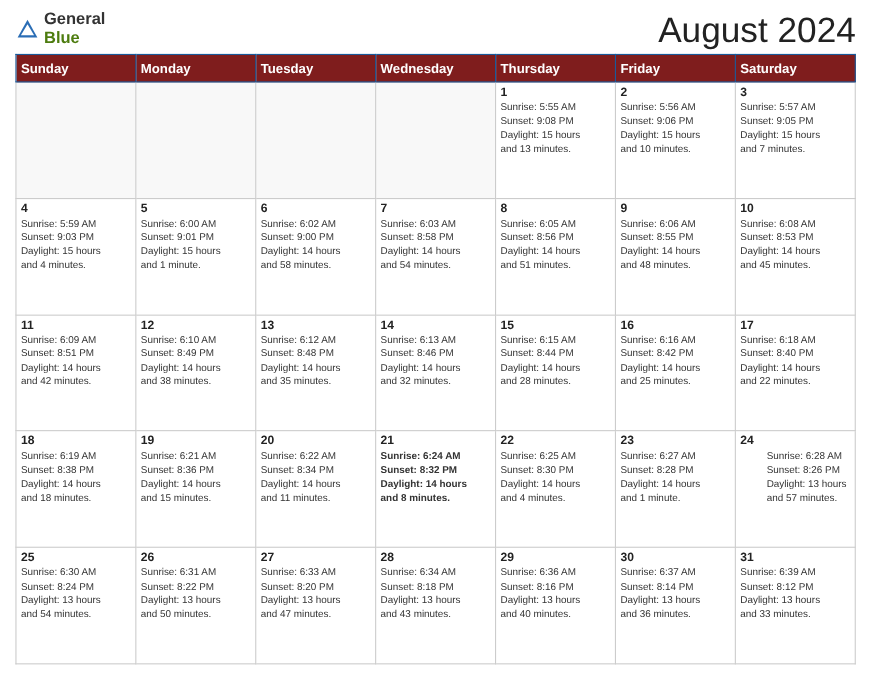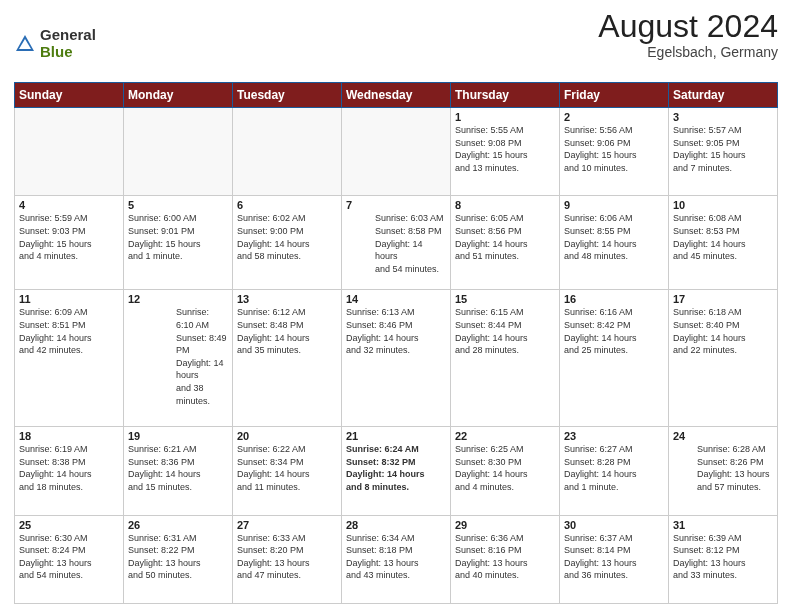--- a/index.html
+++ b/index.html
@@ -13,22 +13,22 @@
     .page {
       width: 792px;
       height: 612px;
       padding: 10px 14px 8px 14px;
       display: flex;
       flex-direction: column;
     }
     .header {
       display: flex;
       justify-content: space-between;
-      align-items: flex-end;
-      margin-bottom: 22px;
+      align-items: center;
+      margin-bottom: 6px;
     }
     .logo {
       display: flex;
       align-items: center;
       gap: 4px;
     }
     .logo-text {
       font-size: 15px;
       font-weight: bold;
       line-height: 1.1;
@@ -118,21 +118,20 @@
         <polygon points="11,2 20,18 2,18" fill="#2a6db5"></polygon>
         <polygon points="11,6 17,16 5,16" fill="#fff"></polygon>
       </svg>
       <div class="logo-text">
         <span class="logo-general">General</span><br>
         <span class="logo-blue">Blue</span>
       </div>
     </div>
     <div class="title-block">
       <div class="month-title">August 2024</div>
-      <div class="location">Egelsbach, Germany</div>
     </div>
   </div>
 
   <table class="calendar">
     <thead>
       <tr>
       <th>Sunday</th>
           <th>Monday</th>
           <th>Tuesday</th>
           <th>Wednesday</th>
@@ -186,21 +185,21 @@
           </td>
           <td>
             <span class="day-num">6</span>
             <div class="day-info" style="white-space: pre-line;">Sunrise: 6:02 AM
 Sunset: 9:00 PM
 Daylight: 14 hours
 and 58 minutes.</div>
           </td>
           <td>
             <span class="day-num">7</span>
-            <div class="day-info" style="white-space: pre-line; margin-left: 29px;">Sunrise: 6:03 AM
+            <div class="day-info" style="white-space: pre-line;">Sunrise: 6:03 AM
 Sunset: 8:58 PM
 Daylight: 14 hours
 and 54 minutes.</div>
           </td>
           <td>
             <span class="day-num">8</span>
             <div class="day-info" style="white-space: pre-line;">Sunrise: 6:05 AM
 Sunset: 8:56 PM
 Daylight: 14 hours
 and 51 minutes.</div>
@@ -223,21 +222,21 @@
         <tr>
           <td>
             <span class="day-num">11</span>
             <div class="day-info" style="white-space: pre-line;">Sunrise: 6:09 AM
 Sunset: 8:51 PM
 Daylight: 14 hours
 and 42 minutes.</div>
           </td>
           <td>
             <span class="day-num">12</span>
-            <div class="day-info" style="white-space: pre-line; margin-left: 48px;">Sunrise: 6:10 AM
+            <div class="day-info" style="white-space: pre-line;">Sunrise: 6:10 AM
 Sunset: 8:49 PM
 Daylight: 14 hours
 and 38 minutes.</div>
           </td>
           <td>
             <span class="day-num">13</span>
             <div class="day-info" style="white-space: pre-line;">Sunrise: 6:12 AM
 Sunset: 8:48 PM
 Daylight: 14 hours
 and 35 minutes.</div>

